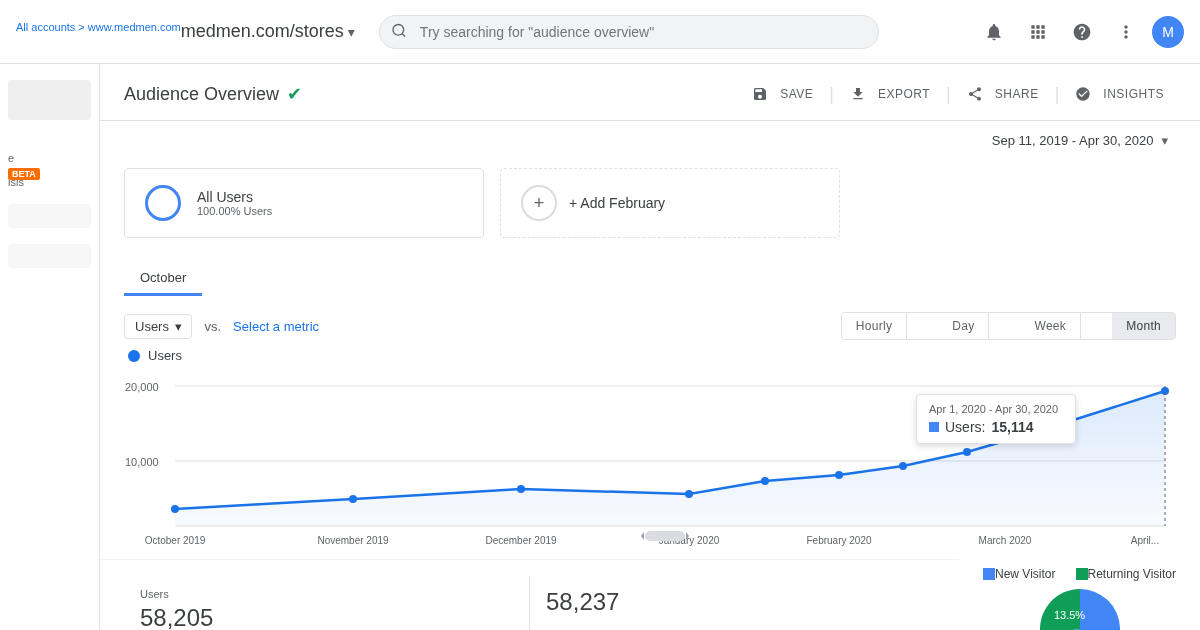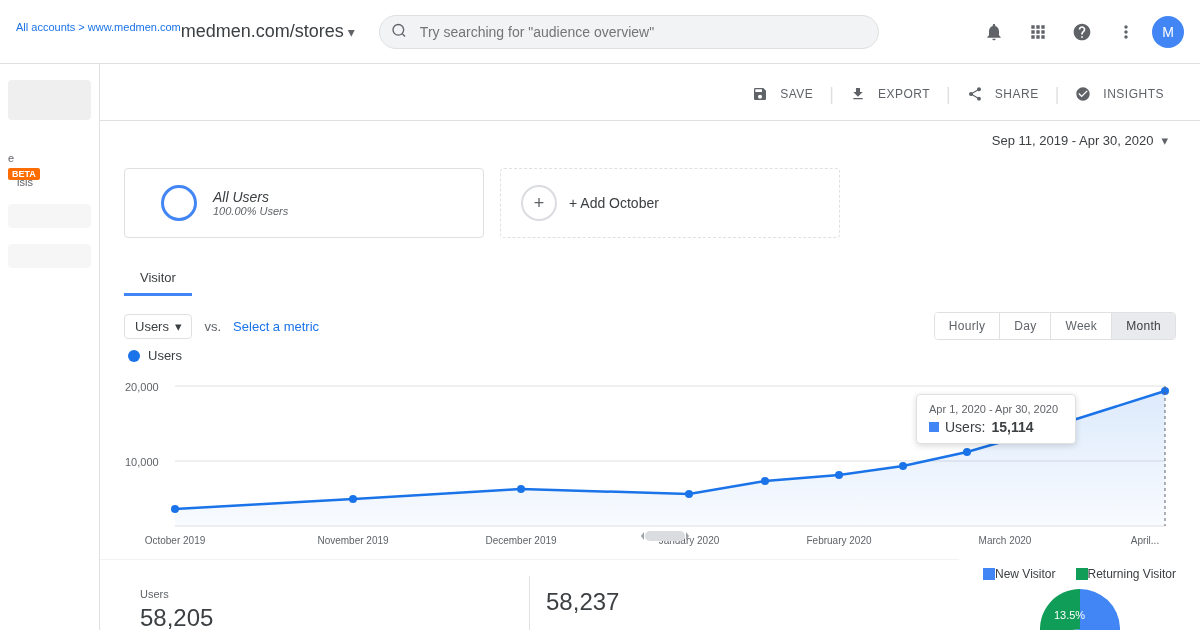--- a/index.html
+++ b/index.html
@@ -188,26 +188,25 @@
     
     .segments-section {
       display: flex;
       align-items: stretch;
       padding: 16px 24px;
       gap: 0;
     }
     .segment-card {
       border: 1px solid #e0e0e0;
       border-radius: 4px;
-      padding: 16px 36px;
+      padding: 16px 20px;
       display: flex;
       align-items: center;
       gap: 16px;
       min-width: 360px;
-      font-style: italic;
     }
     .segment-circle {
       width: 36px;
       height: 36px;
       border-radius: 50%;
       border: 3px solid #4285f4;
       display: flex;
       align-items: center;
       justify-content: center;
     }
@@ -313,20 +312,21 @@
       color: #1a73e8;
       cursor: pointer;
       font-size: 13px;
     }
     .time-buttons {
       margin-left: auto;
       display: flex;
       border: 1px solid #e0e0e0;
       border-radius: 4px;
       overflow: hidden;
+      gap: 31px;
     }
     .time-btn {
       padding: 6px 14px;
       font-size: 12px;
       font-weight: 500;
       cursor: pointer;
       background: #fff;
       border: none;
       border-right: 1px solid #e0e0e0;
       color: #5f6368;
@@ -489,28 +489,32 @@
 </div>
 
 <div class="main-layout">
 
   <div class="sidebar">
     <div class="sidebar-block"></div>
     <div style="position:relative; padding: 4px 8px;">
       <span class="sidebar-beta">BETA</span>
       <div style="font-size:11px; color:#5f6368; margin-top:20px;">e</div>
     </div>
-    <div style="font-size:11px; color:#5f6368; padding: 8px 8px; margin-left: 9px;">isis</div>
+    <div style="font-size:11px; color:#5f6368; padding: 8px 8px;">isis</div>
     <div class="sidebar-block2"></div>
     <div class="sidebar-block2"></div>
   </div>
 
   <div class="content-area">
 
     <div class="content-header">
+      <div class="page-title">
+        <span>Audience Overview</span>
+        <span class="verified-icon">✔</span>
+      </div>
       <div class="header-actions">
         <button class="action-btn">
           <svg width="16" height="16" viewBox="0 0 24 24" fill="#5f6368">
               <path d="M17 3H5a2 2 0 00-2 2v14a2 2 0 002 2h14a2 2 0 002-2V7l-4-4zm-5 16a3 3 0 110-6 3 3 0 010 6zm3-10H5V5h10v4z"></path>
             </svg>
           <span>SAVE</span>
         </button>
         <span class="action-divider">|</span>
         <button class="action-btn">
           <svg width="16" height="16" viewBox="0 0 24 24" fill="#5f6368">
@@ -545,26 +549,26 @@
     <div class="segments-section">
       <div class="segment-card">
         <div class="segment-circle"></div>
         <div class="segment-info">
           <span class="segment-name">All Users</span>
           <span class="segment-pct">100.00% Users</span>
         </div>
       </div>
       <div class="add-segment-card">
         <div class="add-segment-circle">+</div>
-        <span class="segment-name">+ Add October</span>
+        <span class="segment-name">+ Add February</span>
       </div>
     </div>
 
     <div class="tabs-section">
-      <div class="tab active">Visitor</div>
+      <div class="tab active">October</div>
     </div>
 
     <div class="chart-controls">
       <div class="metric-selector">
         <span>Users</span>
         <span>▾</span>
       </div>
       <span class="vs-text">vs.</span>
       <span class="select-metric">Select a metric</span>
       <div class="time-buttons">

